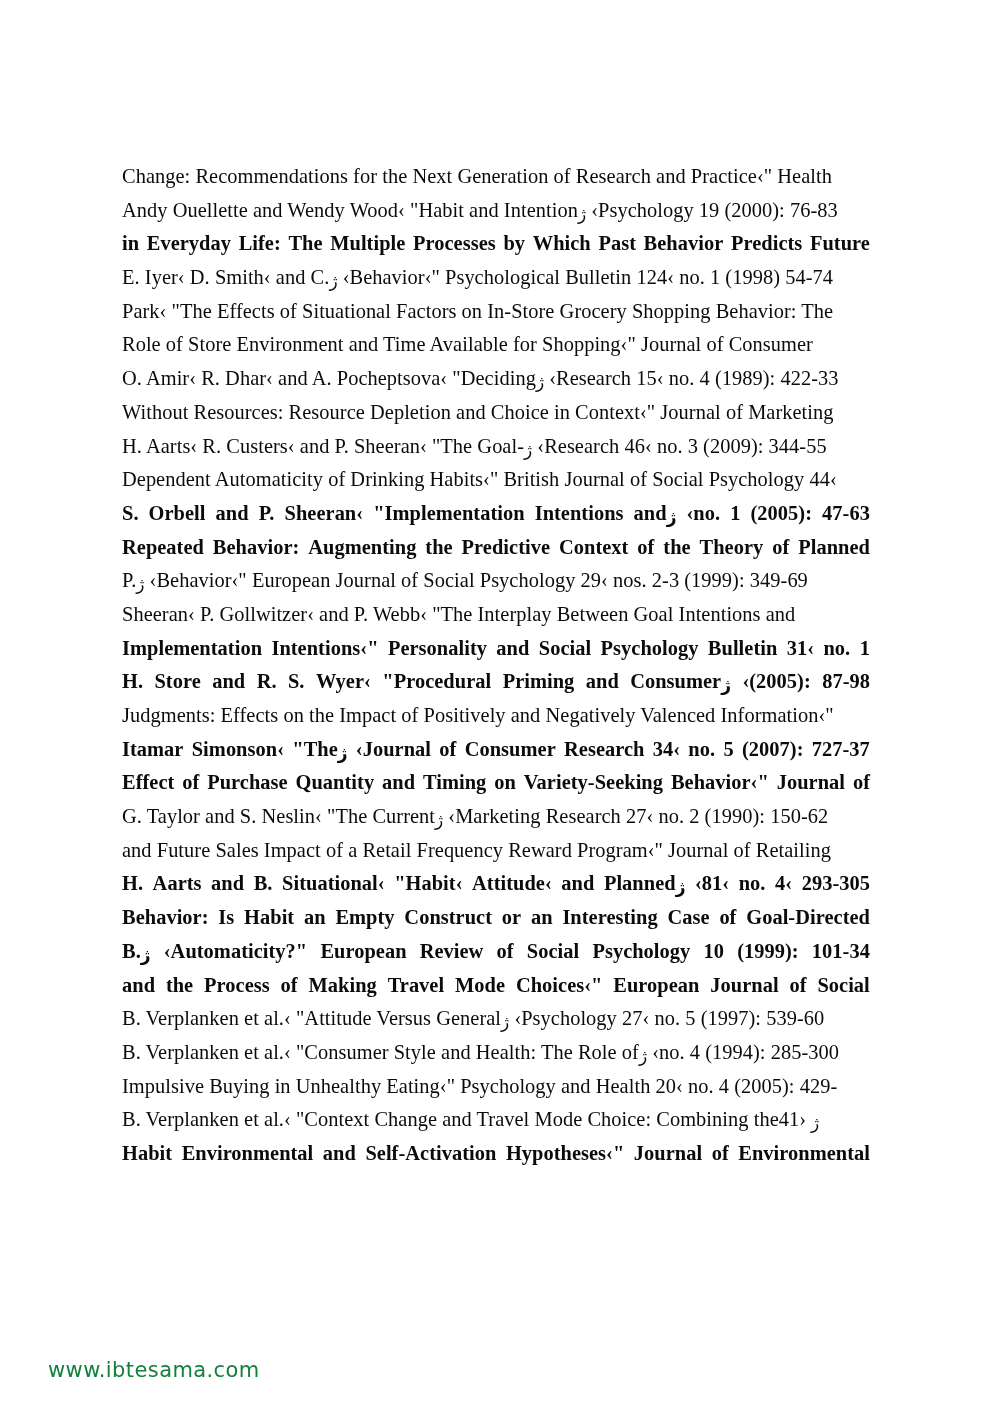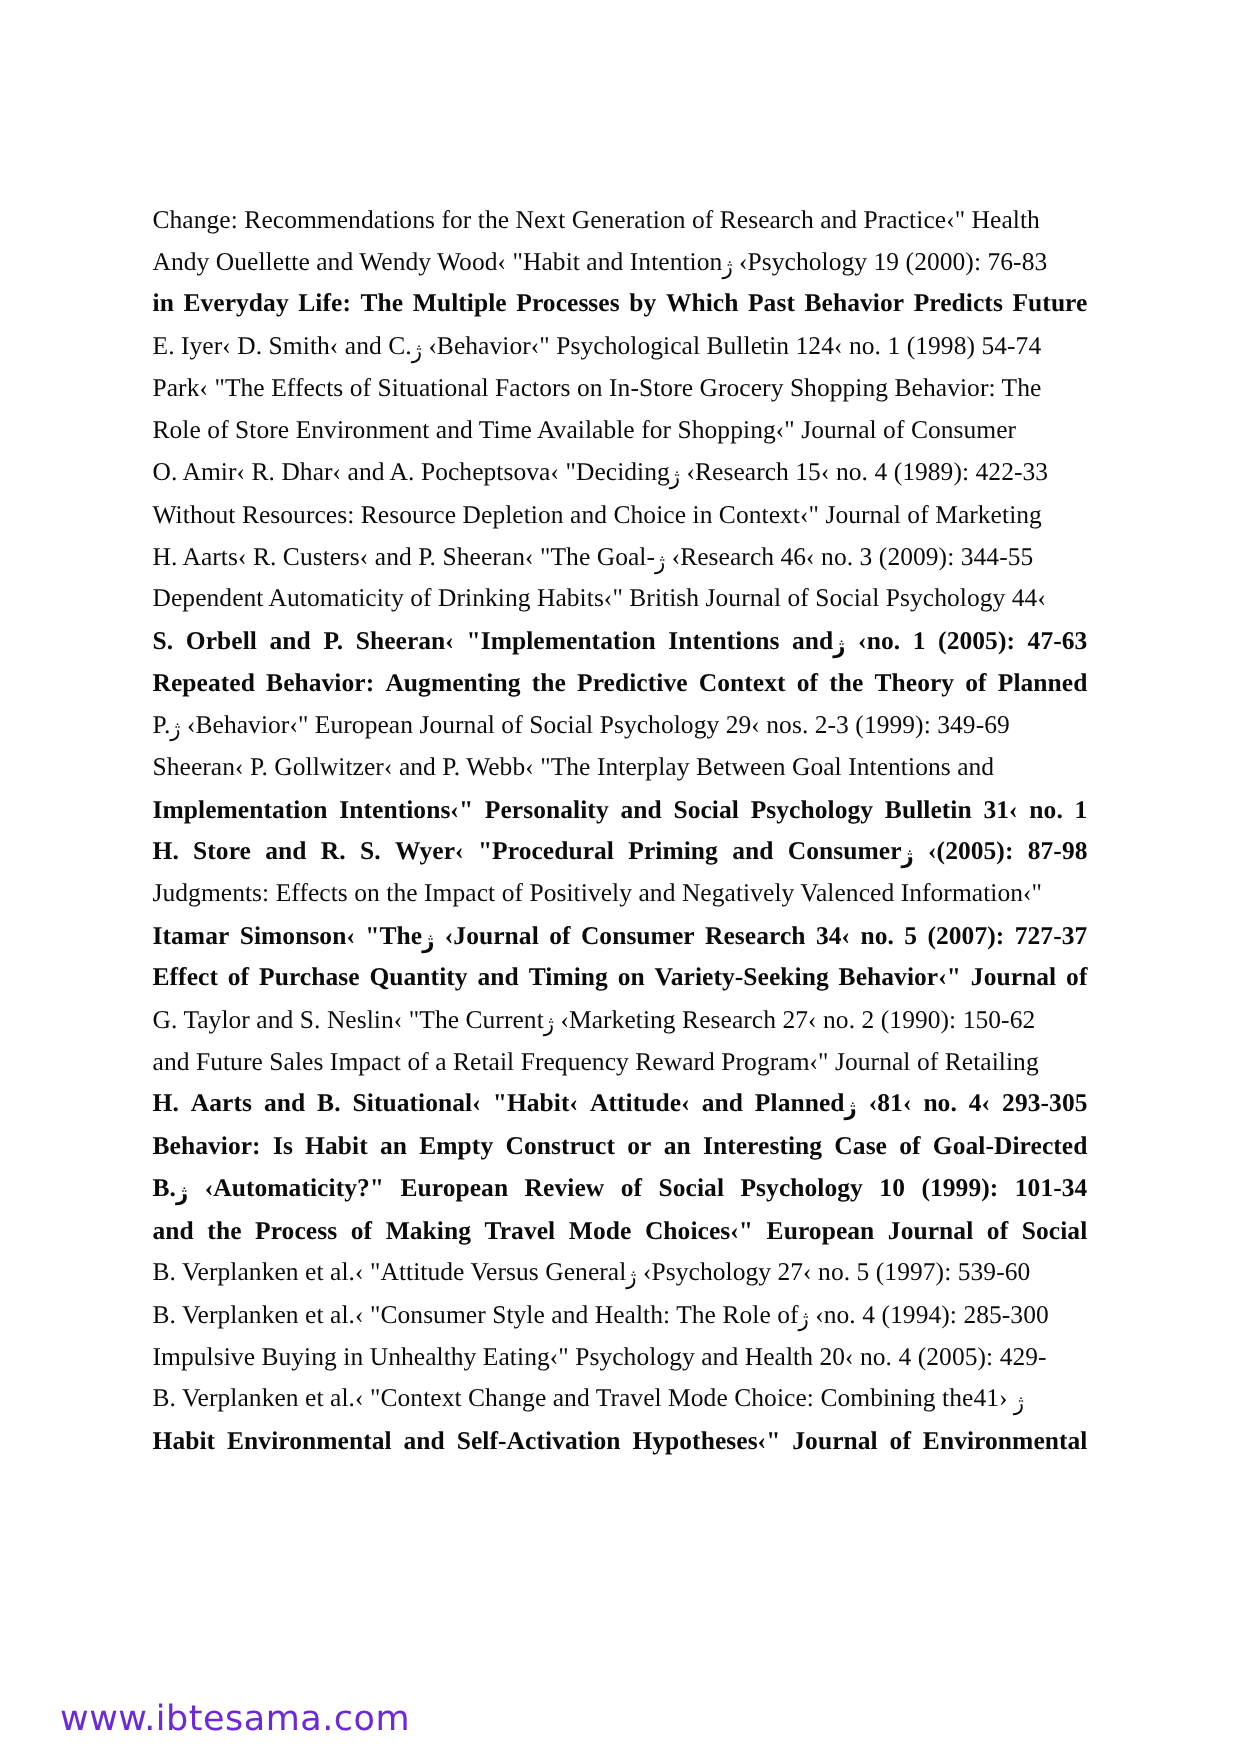--- a/index.html
+++ b/index.html
@@ -62,23 +62,23 @@
     position: relative;
     top: 3px;
   }
 
   
   #watermark {
     position: absolute;
     left: 48px;
     top: 1358px;
     font-family: "DejaVu Sans", sans-serif;
-    font-size: 28px;
+    font-size: 21px;
     letter-spacing: 0.4px;
-    color: #6d28d9;
+    color: #15803d;
     user-select: none;
     white-space: nowrap;
   }
 </style>
 </head>
 <body>
 
 <div id="page-surface">
 
   <div id="text-column">

